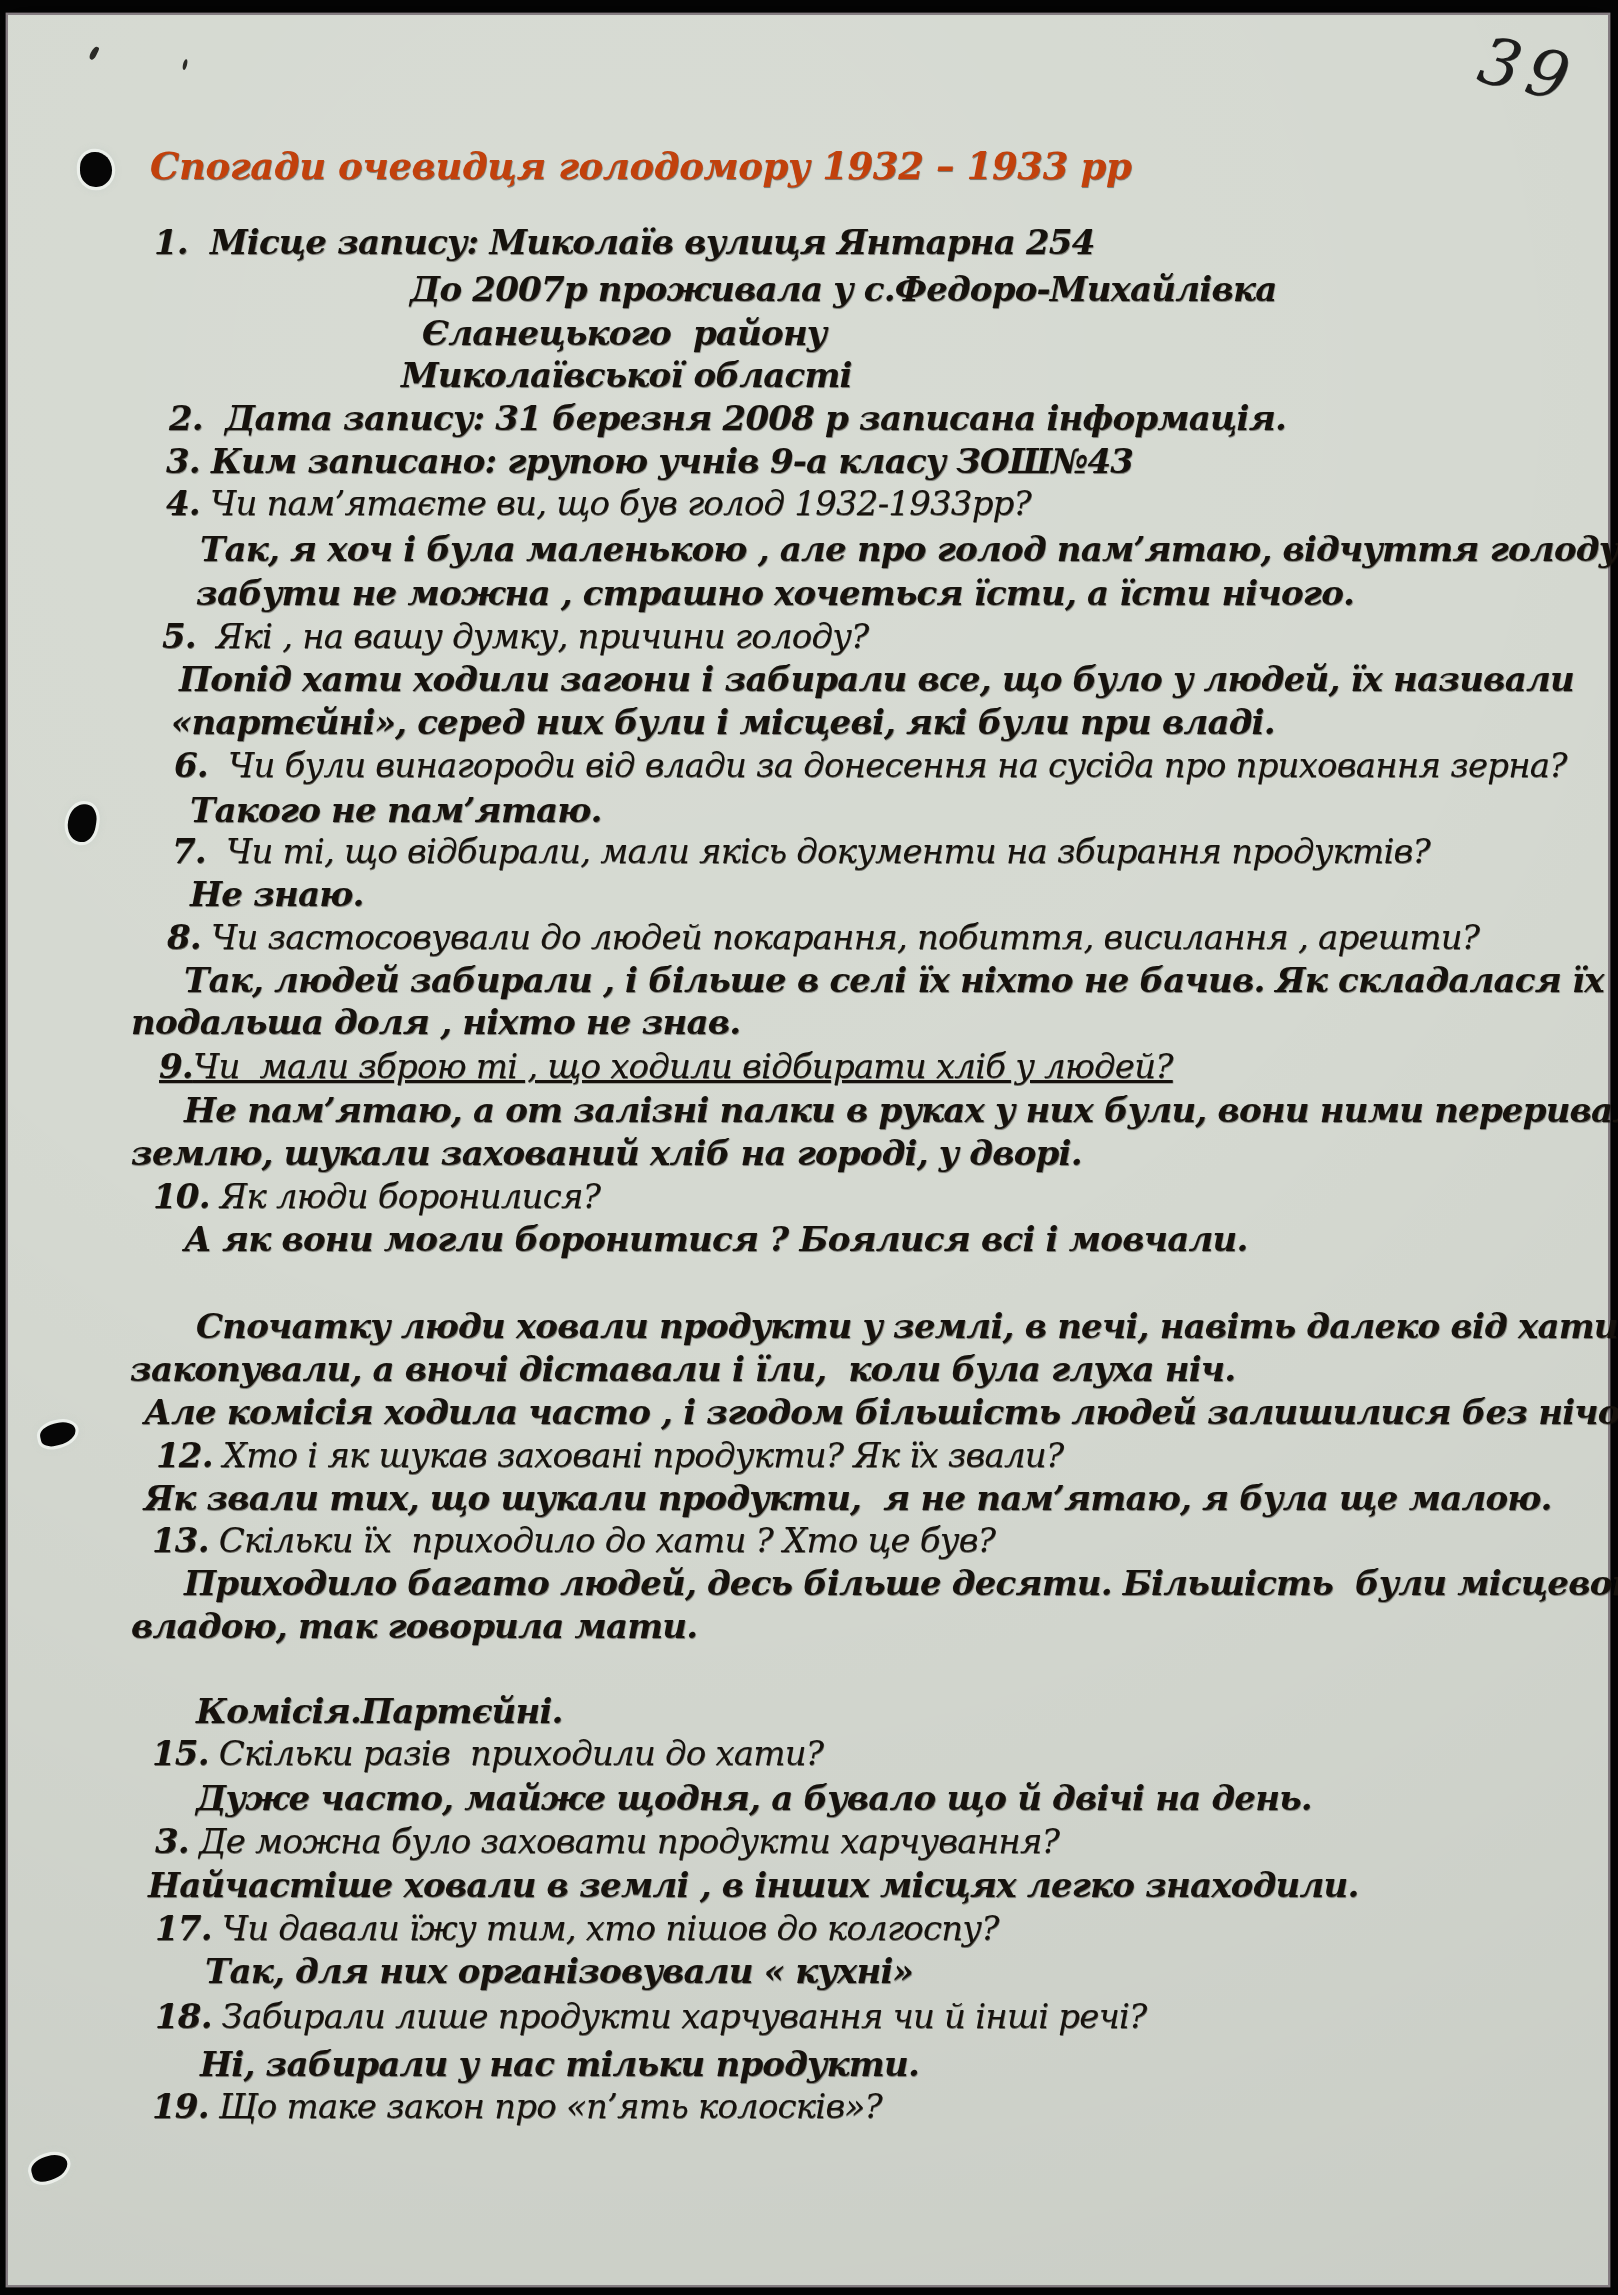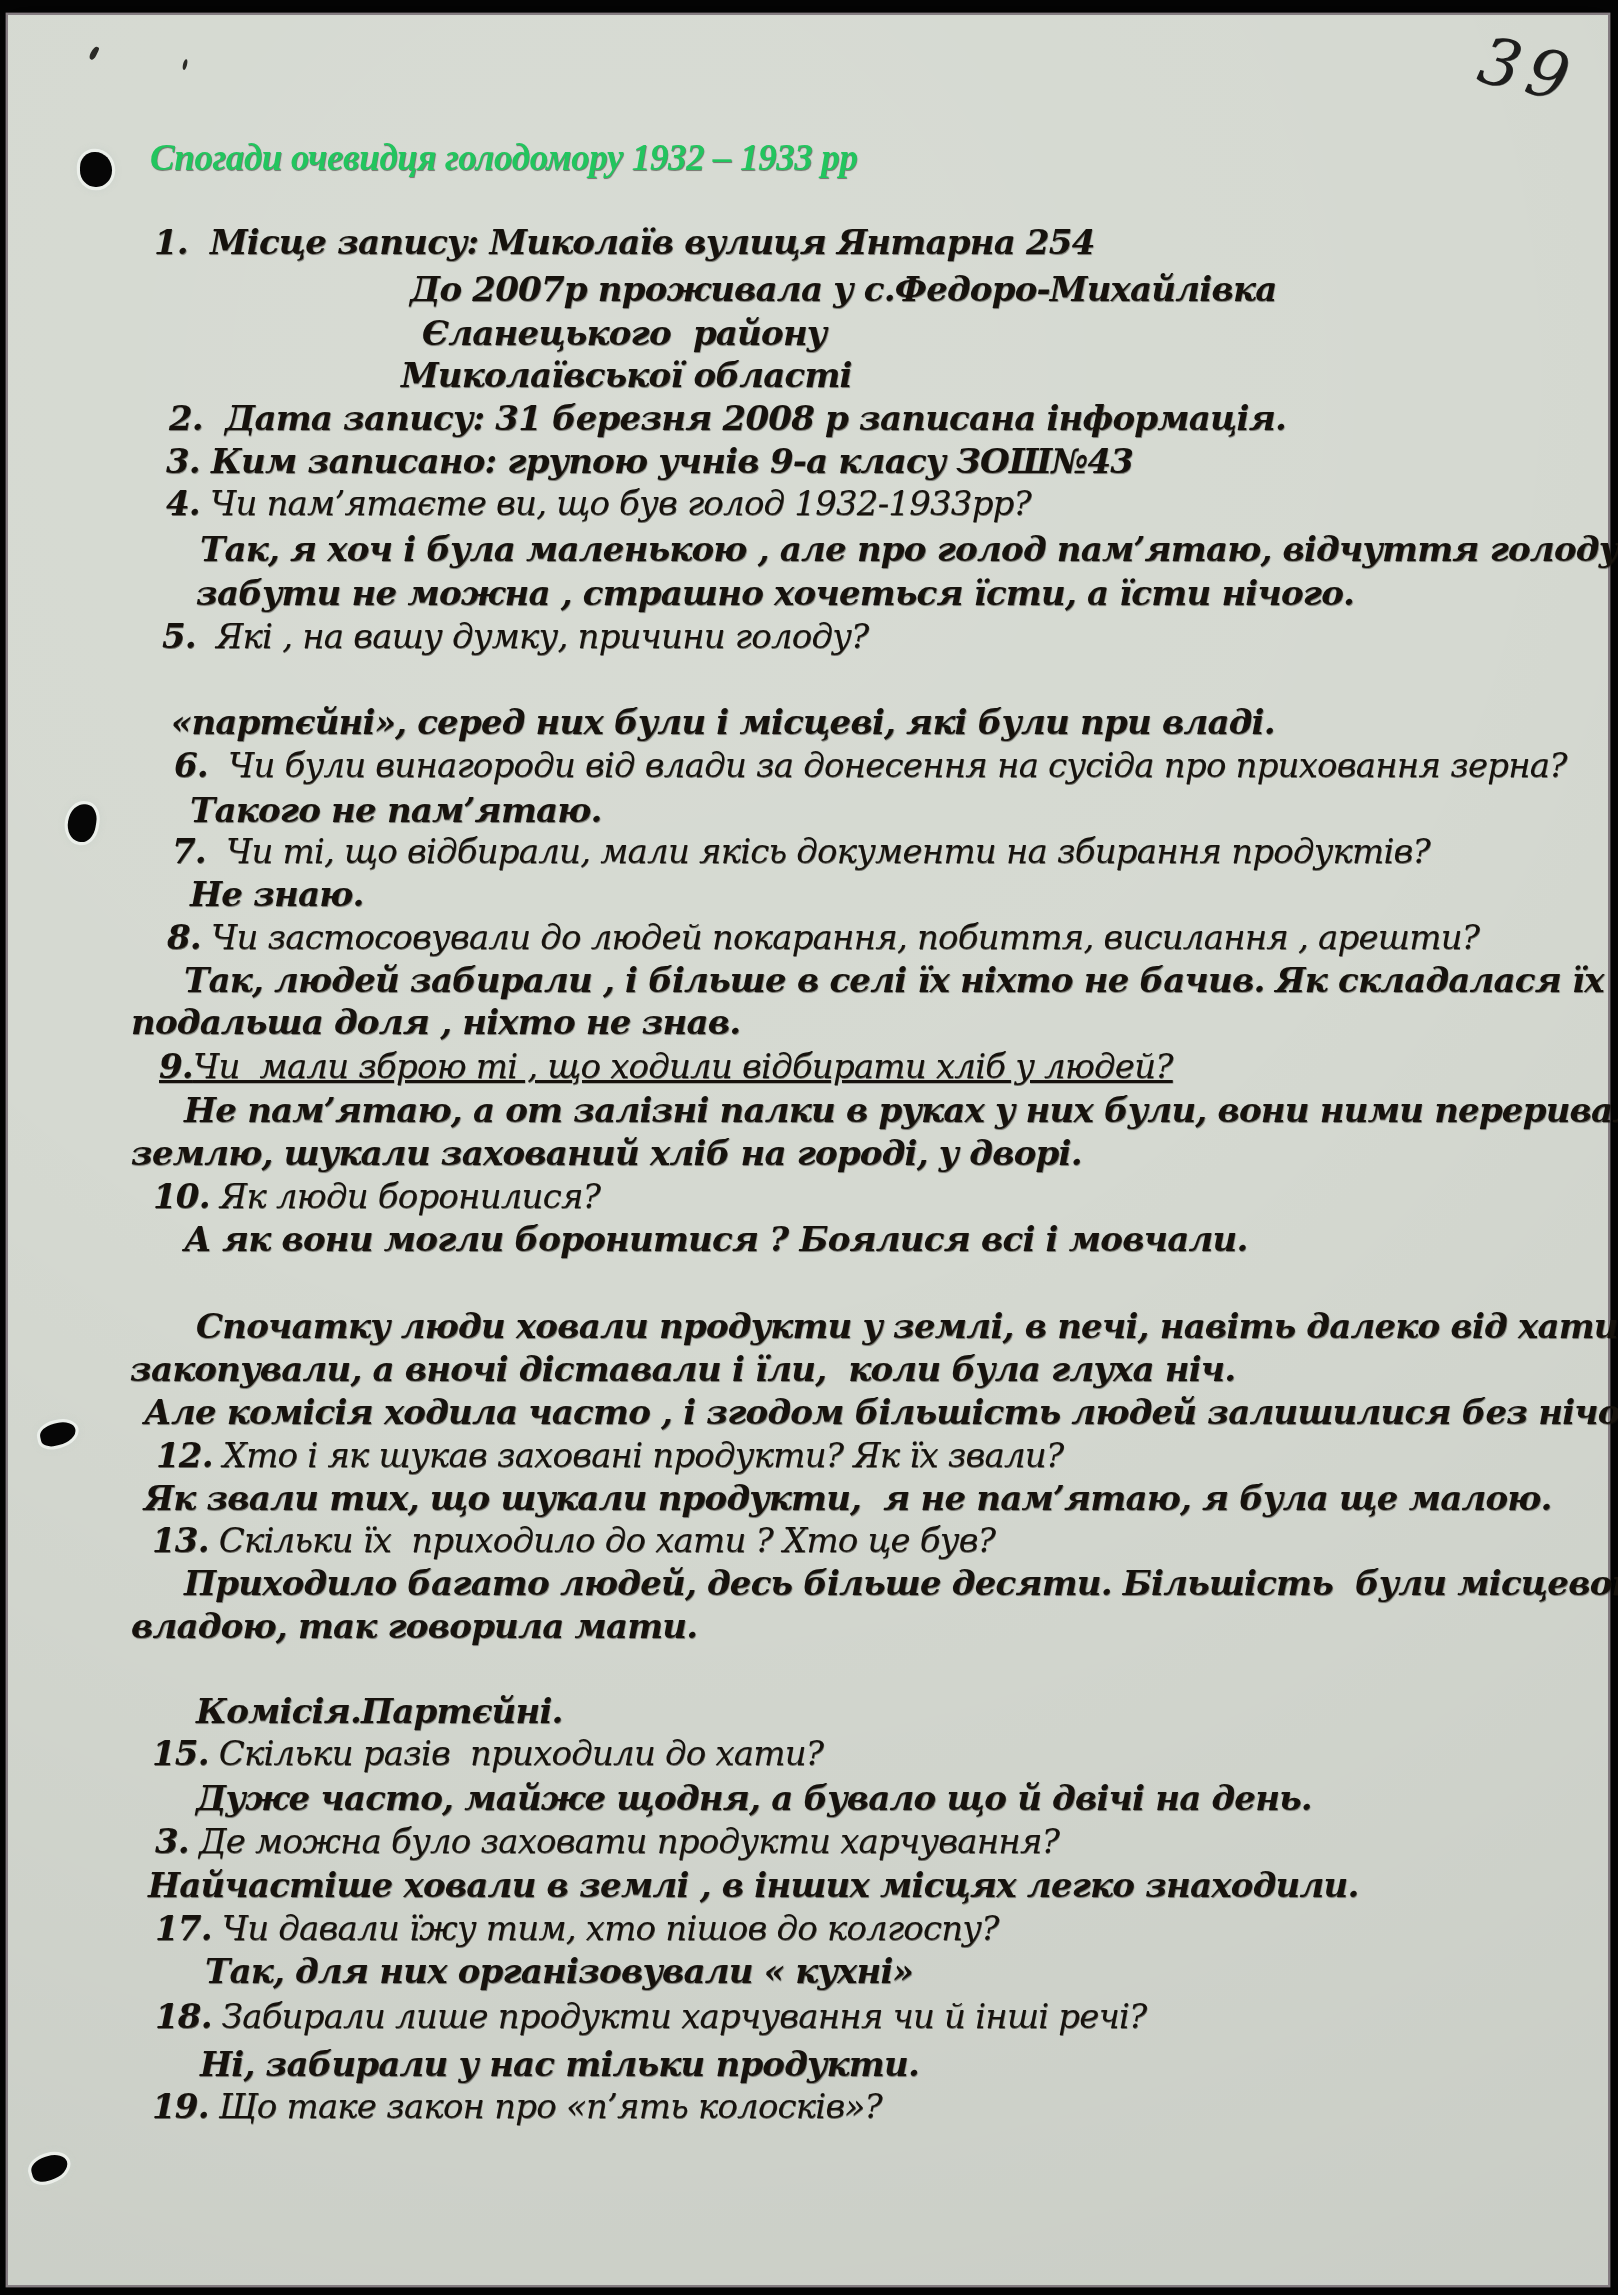--- a/index.html
+++ b/index.html
@@ -25,25 +25,24 @@
   .text-layer{position:absolute;inset:0;}
   .line{
     position:absolute;white-space:pre;
     font-style:italic;font-size:34px;line-height:1.05;
     color:#16120d;letter-spacing:-0.8px;
   }
   .line.b{font-weight:bold;text-shadow:0.6px 0.7px 0.8px rgba(22,18,13,0.5);}
   .line.q{font-weight:normal;text-shadow:0.4px 0.5px 0.6px rgba(22,18,13,0.55);}
   .line.q .num{font-weight:bold;}
   .doc-title{
-    position:absolute;left:150px;top:136px;white-space:pre;
+    position:absolute;left:150px;top:144px;white-space:pre;
     font-style:italic;font-weight:bold;font-size:37px;
-    color:#22c55e;letter-spacing:-0.4px;
+    color:#c2410c;letter-spacing:-0.4px;
     text-shadow:0.6px 0.8px 0.8px rgba(22,18,13,0.5);
-    font-family:Liberation Serif, serif;
   }
   .page-number{
     position:absolute;left:1479px;top:32px;
     font-style:italic;font-weight:normal;font-size:65px;
     color:#1d1d1c;letter-spacing:7.3px;
     transform:rotate(13deg);
     text-shadow:0.4px 0.4px 0.4px rgba(0,0,0,0.4);
   }
   .hole{
     position:absolute;background:#060606;border-radius:50%;
@@ -79,20 +78,21 @@
   <div class="line b" style="left: 154px; top: 225px;"><span class="num">1.</span><span class="txt">  Місце запису: Миколаїв вулиця Янтарна 254</span></div>
       <div class="line b" style="left: 410px; top: 272px;"><span class="txt">До 2007р проживала у с.Федоро-Михайлівка</span></div>
       <div class="line b" style="left: 422px; top: 316px;"><span class="txt">Єланецького  району</span></div>
       <div class="line b" style="left: 401px; top: 358px;"><span class="txt">Миколаївської області</span></div>
       <div class="line b" style="left: 169px; top: 401px;"><span class="num">2.</span><span class="txt">  Дата запису: 31 березня 2008 р записана інформація.</span></div>
       <div class="line b" style="left: 166px; top: 444px;"><span class="num">3.</span><span class="txt"> Ким записано: групою учнів 9-а класу ЗОШ№43</span></div>
       <div class="line q" style="left: 166px; top: 486px;"><span class="num">4.</span><span class="txt"> Чи пам’ятаєте ви, що був голод 1932-1933рр?</span></div>
       <div class="line b" style="left: 200px; top: 532px;"><span class="txt">Так, я хоч і була маленькою , але про голод пам’ятаю, відчуття голоду</span></div>
       <div class="line b" style="left: 196px; top: 576px;"><span class="txt">забути не можна , страшно хочеться їсти, а їсти нічого.</span></div>
       <div class="line q" style="left: 162px; top: 619px;"><span class="num">5.</span><span class="txt">  Які , на вашу думку, причини голоду?</span></div>
+      <div class="line b" style="left: 179px; top: 662px;"><span class="txt">Попід хати ходили загони і забирали все, що було у людей, їх називали</span></div>
       <div class="line b" style="left: 171px; top: 705px;"><span class="txt">«партєйні», серед них були і місцеві, які були при владі.</span></div>
       <div class="line q" style="left: 174px; top: 748px;"><span class="num">6.</span><span class="txt">  Чи були винагороди від влади за донесення на сусіда про приховання зерна?</span></div>
       <div class="line b" style="left: 190px; top: 793px;"><span class="txt">Такого не пам’ятаю.</span></div>
       <div class="line q" style="left: 172px; top: 834px;"><span class="num">7.</span><span class="txt">  Чи ті, що відбирали, мали якісь документи на збирання продуктів?</span></div>
       <div class="line b" style="left: 190px; top: 877px;"><span class="txt">Не знаю.</span></div>
       <div class="line q" style="left: 167px; top: 920px;"><span class="num">8.</span><span class="txt"> Чи застосовували до людей покарання, побиття, висилання , арешти?</span></div>
       <div class="line b" style="left: 184px; top: 963px;"><span class="txt">Так, людей забирали , і більше в селі їх ніхто не бачив. Як складалася їх</span></div>
       <div class="line b" style="left: 131px; top: 1005px;"><span class="txt">подальша доля , ніхто не знав.</span></div>
       <div class="line q" style="left: 159px; top: 1049px; text-decoration: underline;"><span class="num">9.</span><span class="txt">Чи  мали зброю ті , що ходили відбирати хліб у людей?</span></div>
       <div class="line b" style="left: 184px; top: 1093px;"><span class="txt">Не пам’ятаю, а от залізні палки в руках у них були, вони ними переривали</span></div>

